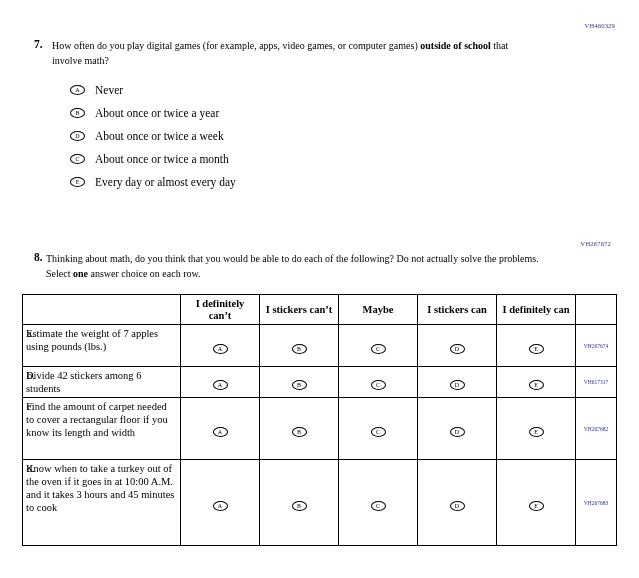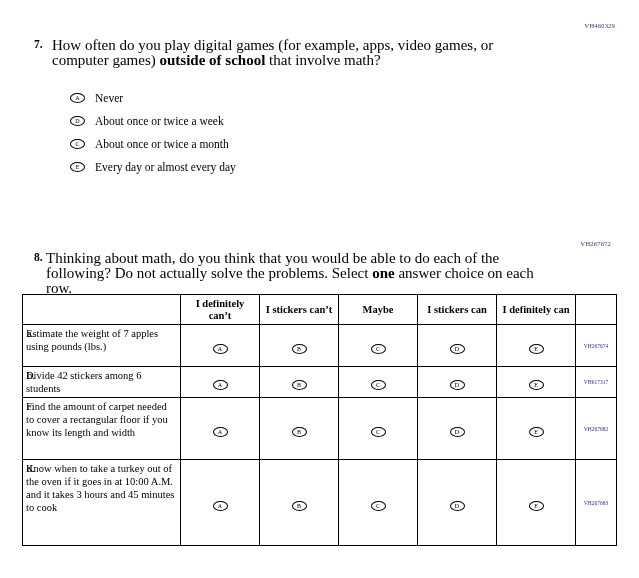--- a/index.html
+++ b/index.html
@@ -24,31 +24,31 @@
   .qnum {
     position: absolute;
     font-weight: bold;
     font-size: 11.5px;
   }
   .qnum-7 { left: 34px; top: 38px; }
   .qnum-8 { left: 34px; top: 251px; }
 
   .qtext {
     position: absolute;
-    font-size: 15px;
+    font-size: 10px;
     line-height: 15px;
   }
   .qtext-7 { left: 52px; top: 38px; width: 484px; }
   .qtext-8 { left: 46px; top: 251px; width: 502px; }
   .qtext b { font-weight: bold; }
 
   .options {
     position: absolute;
     left: 70px;
-    top: 90px;
+    top: 82px;
   }
   .option {
     display: flex;
     align-items: center;
     margin-bottom: 8px;
     height: 15px;
   }
   .bubble {
     display: inline-flex;
     align-items: center;
@@ -138,20 +138,26 @@
 
   <div class="options">
     <div class="option">
       <span class="bubble">
           <span class="bl">A</span>
         </span>
       <span class="opt-label">Never</span>
     </div>
     <div class="option">
       <span class="bubble">
+          <span class="bl">B</span>
+        </span>
+      <span class="opt-label">About once or twice a year</span>
+    </div>
+    <div class="option">
+      <span class="bubble">
           <span class="bl">D</span>
         </span>
       <span class="opt-label">About once or twice a week</span>
     </div>
     <div class="option">
       <span class="bubble">
           <span class="bl">C</span>
         </span>
       <span class="opt-label">About once or twice a month</span>
     </div>

